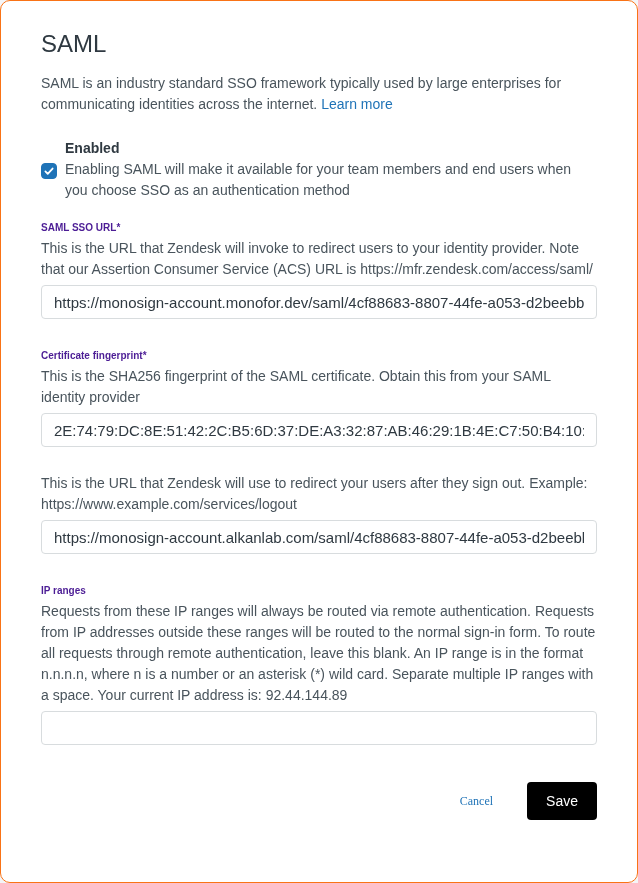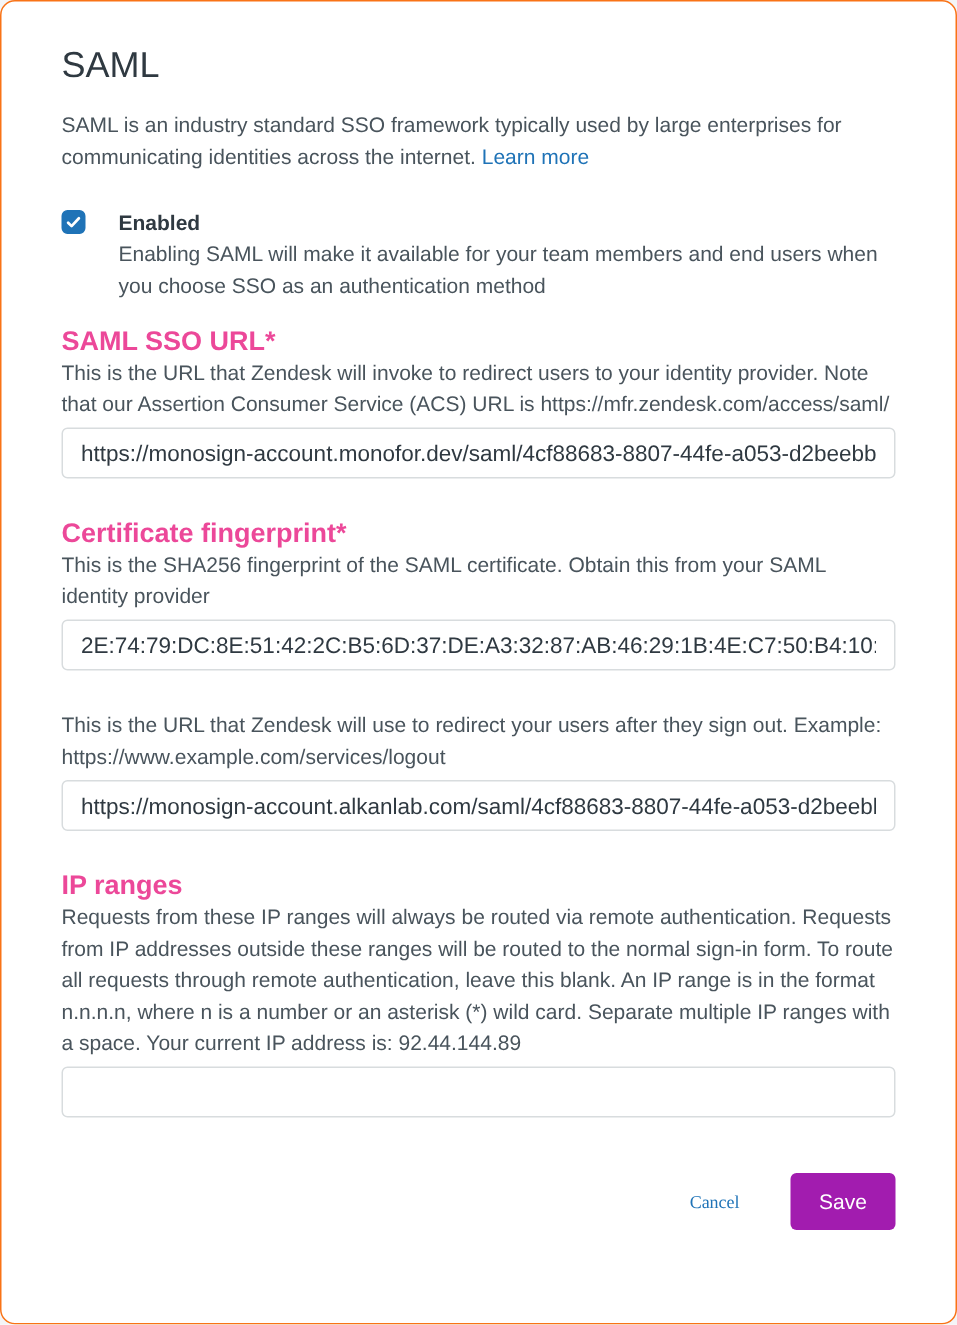--- a/index.html
+++ b/index.html
@@ -31,22 +31,22 @@
     margin: 12px 0 23px 0;
   }
   a.learn-more {
     color: #1f73b7;
     text-decoration: none;
     cursor: pointer;
   }
 
   .enabled-row {
     display: flex;
-    align-items: flex-start;
-    gap: 22px;
+    align-items: center;
+    gap: 8px;
     margin-bottom: 16px;
   }
   .checkbox {
     width: 16px; height: 16px;
     margin-top: 2px;
     background: #1f73b7;
     border: 1px solid #1f73b7;
     border-radius: 4px;
     display: inline-flex;
     align-items: center;
@@ -64,23 +64,23 @@
     cursor: pointer;
   }
   .enabled-desc {
     font-size: 14px;
     color: #49545c;
     line-height: 21px;
   }
 
   .section { margin-bottom: 26px; }
   .field-label {
-    font-size: 18px;
+    font-size: 10px;
     font-weight: bold;
-    color: #ec4899;
+    color: #4c1d95;
     line-height: 21px;
   }
   .field-desc {
     font-size: 14px;
     color: #49545c;
     line-height: 21px;
     margin: 0 0 5px 0;
   }
   .text-input {
     width: 100%;
@@ -107,21 +107,21 @@
   .cancel-btn {
     background: none;
     border: none;
     font-family: Liberation Serif, serif;
     font-size: 12px;
     color: #1f73b7;
     cursor: pointer;
     padding: 0;
   }
   .save-btn {
-    background: #a21caf;
+    background: #000000;
     border: none;
     border-radius: 4px;
     font-family: "Liberation Sans", sans-serif;
     font-size: 14px;
     color: #ffffff;
     padding: 0 19px;
     height: 38px;
     cursor: pointer;
     text-align: center;
   }

